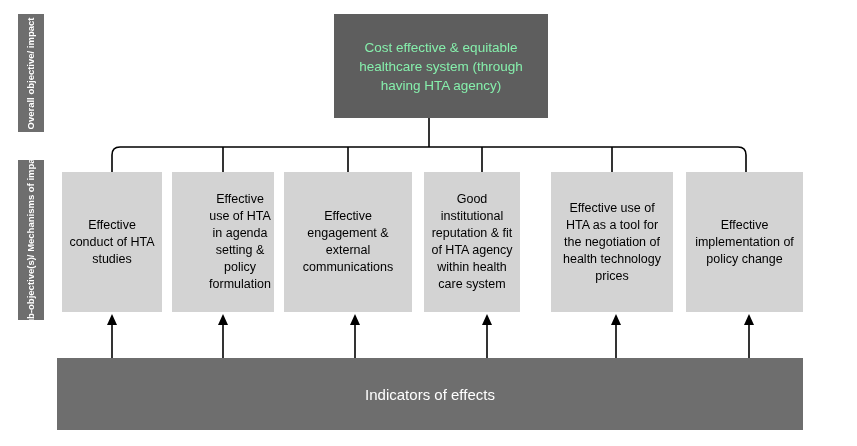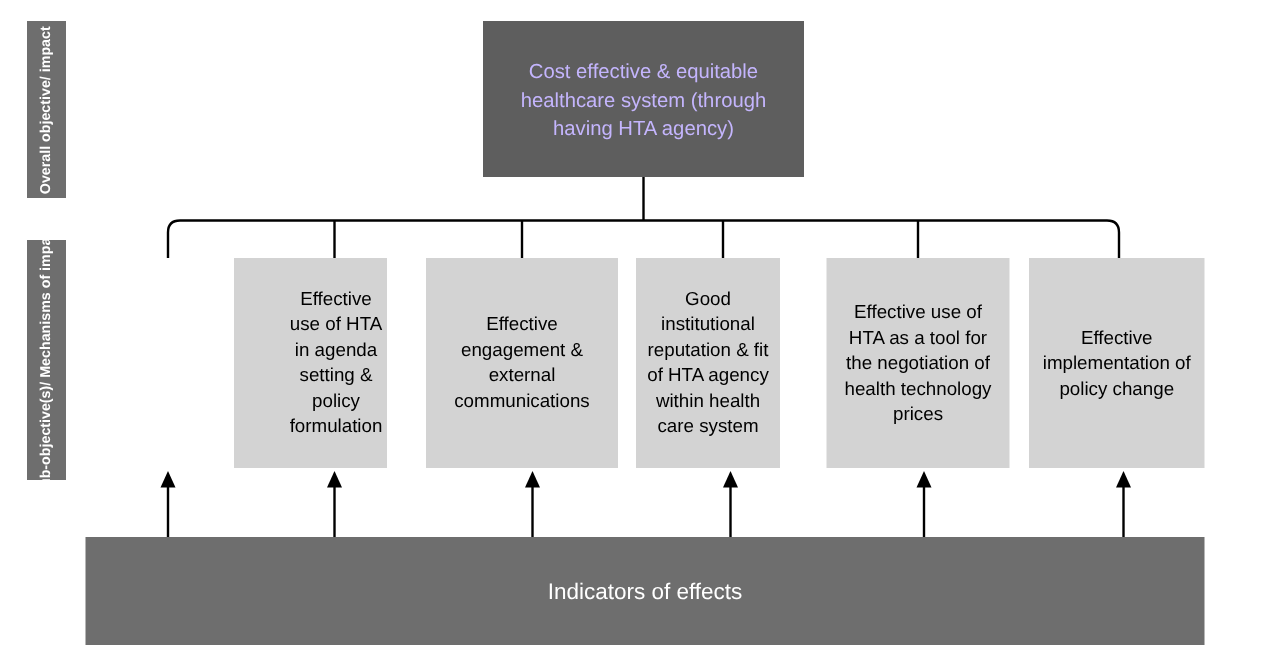--- a/index.html
+++ b/index.html
@@ -53,26 +53,26 @@
   
   .box {
     position: absolute;
     box-sizing: border-box;
     display: flex;
     align-items: center;
     justify-content: center;
     text-align: center;
   }
   #top-box {
-    left: 322px;
+    left: 334px;
     top: 14px;
     width: 214px;
     height: 104px;
     background: #5e5e5e;
-    color: #c4b5fd;
+    color: #86efac;
     font-size: 13.5px;
     line-height: 19px;
     padding: 4px 8px;
   }
 
   
   .sub-box {
     position: absolute;
     top: 172px;
     height: 140px;
@@ -154,21 +154,24 @@
   </div>
 
   <div class="side-label" id="side-sub">
     <span class="rot">Sub-objective(s)/ Mechanisms of impact</span>
   </div>
 
   <div class="box" id="top-box">
     <span>Cost effective &amp; equitable healthcare system (through having HTA agency)</span>
   </div>
 
-  <div class="sub-box" style="left:156px; width:102px;padding-left:40px;">
+  <div class="sub-box" style="left:62px;  width:100px;">
+    <span>Effective conduct of HTA studies</span>
+  </div>
+  <div class="sub-box" style="left:172px; width:102px;padding-left:40px;">
     <span>Effective use of HTA in agenda setting &amp; policy formulation</span>
   </div>
   <div class="sub-box" style="left:284px; width:128px;justify-content:center;">
     <span>Effective engagement &amp; external communications</span>
   </div>
   <div class="sub-box" style="left:424px; width:96px;">
     <span>Good institutional reputation &amp; fit of HTA agency within health care system</span>
   </div>
   <div class="sub-box" style="left:686px; width:117px;">
     <span>Effective implementation of policy change</span>

